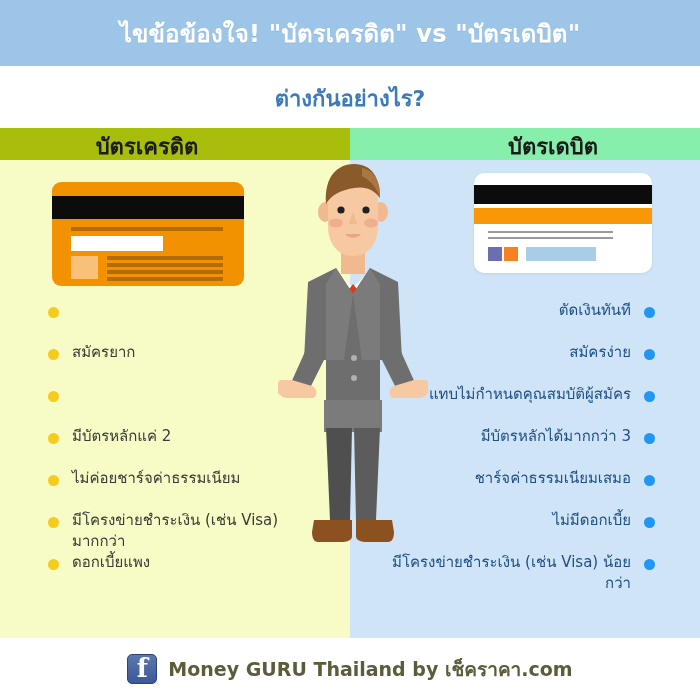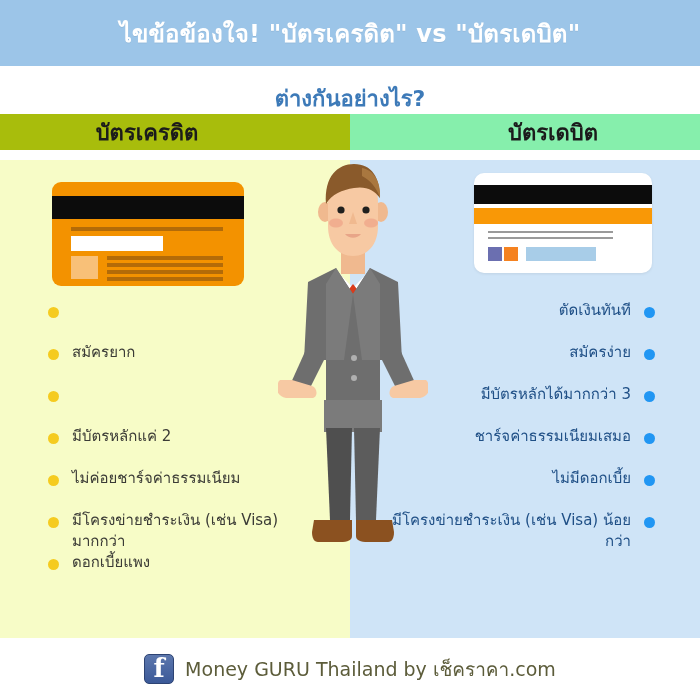--- a/index.html
+++ b/index.html
@@ -25,21 +25,21 @@
     text-shadow: 0 1px 0 rgba(0,0,0,.06);
   }
   .subtitle-band {
     position: absolute; left: 0; top: 66px; width: 700px; height: 64px;
     background: #ffffff; display: flex; align-items: center; justify-content: center;
   }
   .subtitle-text { color: #3d7ab8; font-size: 22px; font-weight: bold; }
 
   
   .colhead {
-    position: absolute; top: 114px; height: 36px;
+    position: absolute; top: 128px; height: 36px;
     display: flex; align-items: center; text-align: center;
   }
   .colhead-left  { left: 0;     width: 350px; background: #a8bd0c; justify-content: center; }
   .colhead-right { left: 350px; width: 350px; background: #86efac; justify-content: center; }
   .colhead-label { color: #1b1b1b; font-size: 22px; font-weight: bold; }
   .colhead-left  .colhead-label { transform: translateX(-28px); }
   .colhead-right .colhead-label { transform: translateX( 28px); }
 
   
   .panel { position: absolute; top: 160px; height: 478px; }
@@ -100,21 +100,21 @@
     background: #ffffff; display: flex; align-items: center; justify-content: center;
   }
   .fb-icon {
     width: 30px; height: 30px; border-radius: 5px;
     background: linear-gradient(#5c77ad, #3b5998);
     border: 1px solid #2d4373;
     display: flex; align-items: flex-end; justify-content: center;
     margin-right: 11px;
   }
   .fb-glyph { color: #ffffff; font-size: 26px; font-weight: bold; line-height: 29px; font-family: "DejaVu Serif", serif; }
-  .footer-text { color: #5c5c3a; font-size: 19px; font-weight: normal; }
+  .footer-text { color: #5c5c3a; font-size: 19px; font-weight: bold; }
 </style>
 </head>
 <body>
 
 <div id="page">
 
   <div class="title-band">
     <div class="title-text">ไขข้อข้องใจ! "บัตรเครดิต" vs "บัตรเดบิต"</div>
   </div>
 
@@ -186,20 +186,24 @@
     <div class="li">
       <span class="bullet bullet-right"></span>
       <div class="li-text">ตัดเงินทันที</div>
     </div>
     <div class="li">
       <span class="bullet bullet-right"></span>
       <div class="li-text">สมัครง่าย</div>
     </div>
     <div class="li">
       <span class="bullet bullet-right"></span>
+      <div class="li-text">แทบไม่กำหนดคุณสมบัติผู้สมัคร</div>
+    </div>
+    <div class="li">
+      <span class="bullet bullet-right"></span>
       <div class="li-text">มีบัตรหลักได้มากกว่า 3</div>
     </div>
     <div class="li">
       <span class="bullet bullet-right"></span>
       <div class="li-text">ชาร์จค่าธรรมเนียมเสมอ</div>
     </div>
     <div class="li">
       <span class="bullet bullet-right"></span>
       <div class="li-text">ไม่มีดอกเบี้ย</div>
     </div>

